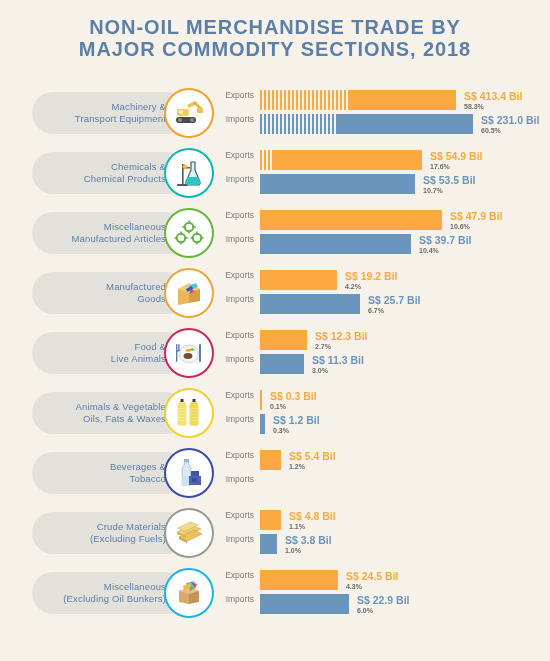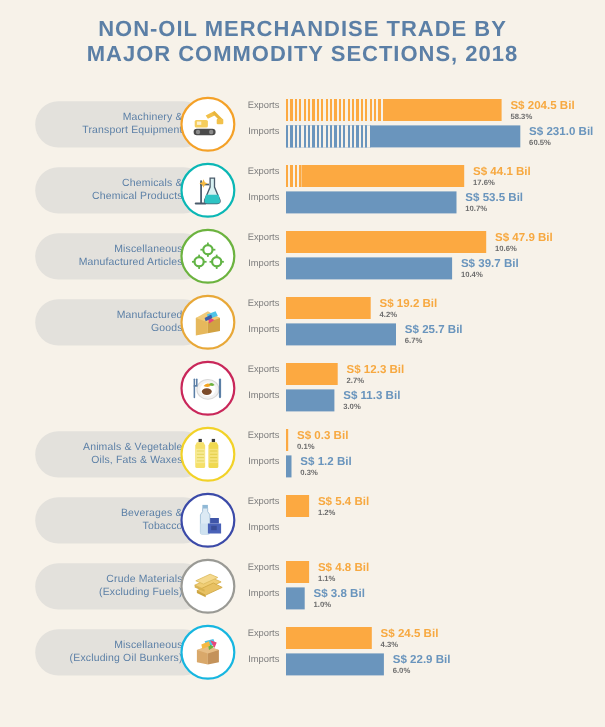--- a/index.html
+++ b/index.html
@@ -203,21 +203,21 @@
         </div>
         <div class="bars">
           <div class="bar-line exports">
             <div class="bar-caption">Exports</div>
             <div class="bar-wrap">
               <div class="bar exports" style="width: 196px;">
                 <div class="bar-solid" style="width: 196px;"></div>
                 <div class="bar-stripes" style="width: 89px;"></div>
               </div>
               <div class="bar-values">
-                <div class="bar-amount">S$ 204.5 Bil</div>
+                <div class="bar-amount">S$ 413.4 Bil</div>
                 <div class="bar-pct">58.3%</div>
               </div>
             </div>
           </div>
           <div class="bar-line imports">
             <div class="bar-caption">Imports</div>
             <div class="bar-wrap">
               <div class="bar imports" style="width: 213px;">
                 <div class="bar-solid" style="width: 213px;"></div>
                 <div class="bar-stripes" style="width: 77px;"></div>
@@ -247,21 +247,21 @@
         </div>
         <div class="bars">
           <div class="bar-line exports">
             <div class="bar-caption">Exports</div>
             <div class="bar-wrap">
               <div class="bar exports" style="width: 162px;">
                 <div class="bar-solid" style="width: 162px;"></div>
                 <div class="bar-stripes" style="width: 14px;"></div>
               </div>
               <div class="bar-values">
-                <div class="bar-amount">S$ 44.1 Bil</div>
+                <div class="bar-amount">S$ 54.9 Bil</div>
                 <div class="bar-pct">17.6%</div>
               </div>
             </div>
           </div>
           <div class="bar-line imports">
             <div class="bar-caption">Imports</div>
             <div class="bar-wrap">
               <div class="bar imports" style="width: 155px;">
                 <div class="bar-solid" style="width: 155px;"></div>
               </div>
@@ -364,20 +364,24 @@
               </div>
               <div class="bar-values">
                 <div class="bar-amount">S$ 25.7 Bil</div>
                 <div class="bar-pct">6.7%</div>
               </div>
             </div>
           </div>
         </div>
       </div>
       <div class="row">
+        <div class="label-pill">
+          <div class="label-text">Food &amp;
+Live Animals</div>
+        </div>
         <div class="icon-circle" style="border-color: rgb(201, 39, 90);">
           <svg width="32" height="28" viewBox="0 0 32 28">
             <ellipse cx="16" cy="15" rx="10" ry="9" fill="#f2f2f2" stroke="#d8d8d8" stroke-width="1"></ellipse>
             <ellipse cx="16" cy="15" rx="7" ry="6.2" fill="#fff"></ellipse>
             <ellipse cx="15" cy="17" rx="4.5" ry="3" fill="#7b4b2a"></ellipse>
             <path d="M12 12 q3 -4 7 -1 q-2 3 -7 1 Z" fill="#f5a623"></path>
             <path d="M17 10 q3 -2 5 1 q-3 2 -5 -1 Z" fill="#6cb33f"></path>
             <g fill="#5b7fa6">
               <rect x="3" y="5" width="1.4" height="18" rx="0.7"></rect>
               <rect x="5.2" y="5" width="1.4" height="7" rx="0.7"></rect>

